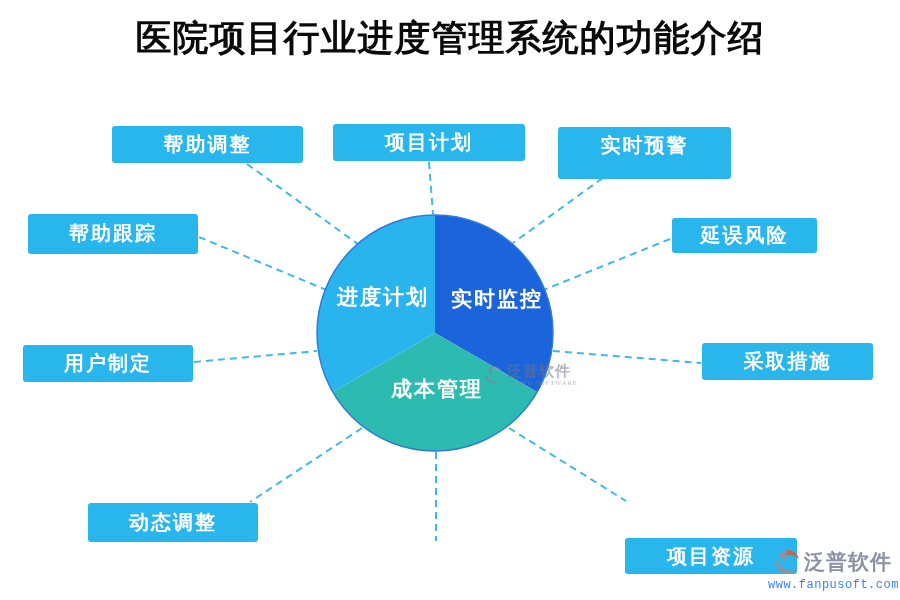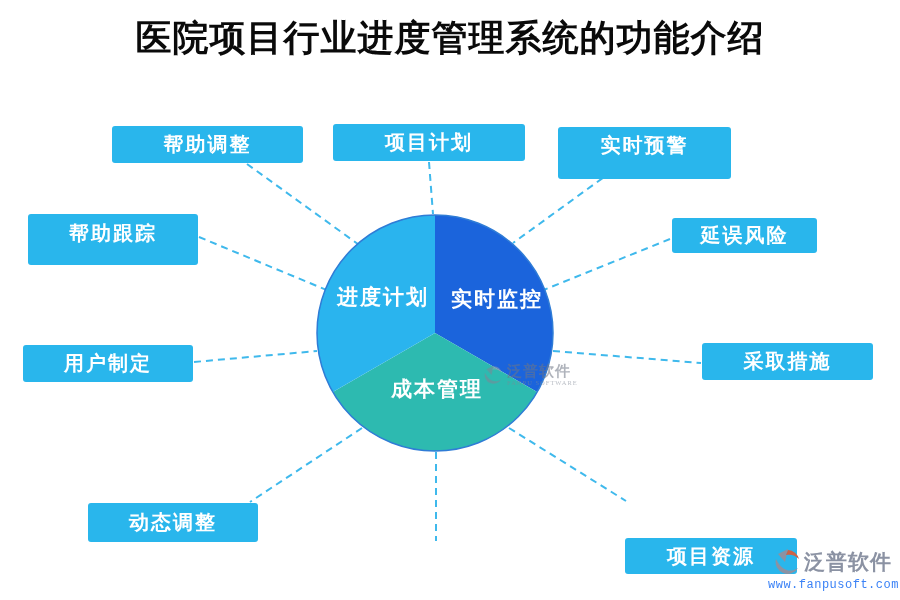--- a/index.html
+++ b/index.html
@@ -70,21 +70,21 @@
       <circle cx="435" cy="333" r="118" fill="none" stroke="#2f7cd6" stroke-width="1.5"></circle>
       <text class="slice-label" x="383" y="304" text-anchor="middle">进度计划</text>
       <text class="slice-label" x="497" y="306" text-anchor="middle">实时监控</text>
       <text class="slice-label" x="437" y="396" text-anchor="middle">成本管理</text>
     </g>
   </svg>
 
   <div class="node" style="left:112px;top:126px;width:191px;height:37px;line-height:37px;">帮助调整</div>
   <div class="node" style="left:333px;top:124px;width:192px;height:37px;line-height:37px;">项目计划</div>
   <div class="node" style="left:558px;top:127px;width:173px;height:52px;line-height:36px;">实时预警</div>
-  <div class="node" style="left:28px;top:214px;width:170px;height:51px;line-height:39px;">帮助跟踪</div>
+  <div class="node" style="left:28px;top:214px;width:170px;height:40px;line-height:39px;">帮助跟踪</div>
   <div class="node" style="left:672px;top:218px;width:145px;height:35px;line-height:35px;">延误风险</div>
   <div class="node" style="left:23px;top:345px;width:170px;height:37px;line-height:37px;">用户制定</div>
   <div class="node" style="left:702px;top:343px;width:171px;height:37px;line-height:37px;">采取措施</div>
   <div class="node" style="left:88px;top:503px;width:170px;height:39px;line-height:39px;">动态调整</div>
   <div class="node" style="left:625px;top:502px;width:172px;height:36px;line-height:36px;margin-top:36px;">项目资源</div>
 
   <div class="watermark">
     <svg width="22" height="22" viewBox="0 0 30 30">
       <path fill="#7f8795" d="M6,7 L16,2 L13,15 Z"></path>
       <path fill="#9aa0ad" d="M16,3 a12,12 0 0 1 11,9 c-4,-4 -8,-5 -13,-4 z"></path>

